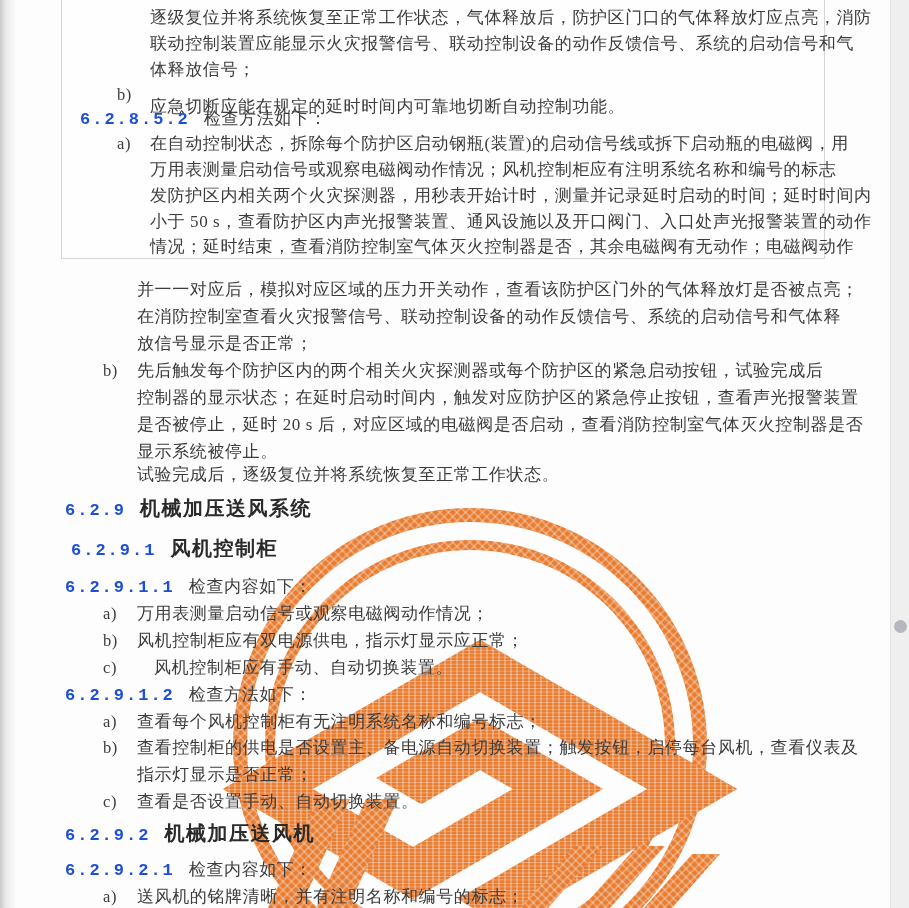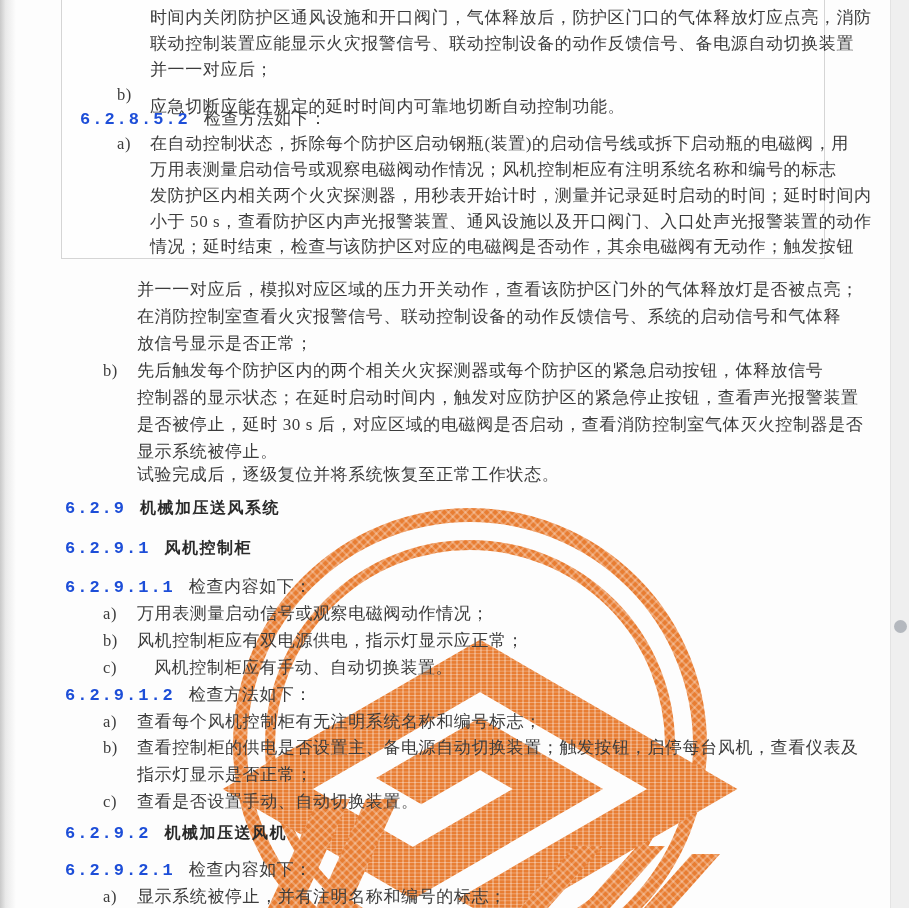--- a/index.html
+++ b/index.html
@@ -17,21 +17,21 @@
   .scroll-dot{position:absolute;left:894px;top:620px;width:13px;height:13px;border-radius:50%;z-index:5;}
 
   
   .page-box{position:absolute;left:61px;top:-4px;width:762px;height:262px;
     border-left:1px solid #d5d5d5;border-right:1px solid #d5d5d5;border-bottom:1px solid #d5d5d5;
     background:#fefefe;z-index:1;}
 
   .txt{position:absolute;white-space:nowrap;font-size:17px;line-height:22px;letter-spacing:0.6px;z-index:3;}
   .marker{font-size:16.5px;}
   .num{font-family:Liberation Mono, monospace;font-weight:bold;letter-spacing:2px;color:#1d4ed8;}
-  .htitle{font-family:"Liberation Sans","DejaVu Sans",sans-serif;font-weight:bold;font-size:16px;letter-spacing:1.5px;color:#2a2a2a;margin-left:14px;}
+  .htitle{font-family:"Liberation Sans","DejaVu Sans",sans-serif;font-weight:bold;font-size:20px;letter-spacing:1.5px;color:#2a2a2a;margin-left:14px;}
   .ctext{margin-left:14px;}
 
   .watermark{position:absolute;left:160px;top:494px;z-index:2;opacity:0.96;}
 </style>
 </head>
 <body>
 
 <div class="left-shadow"></div>
 <div class="right-strip"></div>
 <div class="scroll-dot" style="background:#b4b8be"></div>
@@ -55,55 +55,55 @@
   <polygon points="158,305 190,305 140,414 108,414" fill="url(#wmhatch)"></polygon>
   <polygon points="206,305 238,305 188,414 156,414" fill="url(#wmhatch)"></polygon>
 
   <polygon points="360,414 388,414 443,352 415,352" fill="url(#wmhatch)"></polygon>
   <polygon points="422,414 450,414 505,352 477,352" fill="url(#wmhatch)"></polygon>
   <polygon points="484,414 512,414 560,360 532,360" fill="url(#wmhatch)"></polygon>
 </svg>
 
 <div class="page-box"></div>
 
-<div class="txt" style="left:150px;top:7px">时间内关闭防护区通风设施和开口阀门，气体释放后，防护区门口的气体释放灯应点亮，消防</div>
-<div class="txt" style="left:150px;top:33px">联动控制装置应能显示火灾报警信号、联动控制设备的动作反馈信号、备电源自动切换装置</div>
-<div class="txt" style="left:150px;top:59px">并一一对应后；</div>
+<div class="txt" style="left:150px;top:7px">逐级复位并将系统恢复至正常工作状态，气体释放后，防护区门口的气体释放灯应点亮，消防</div>
+<div class="txt" style="left:150px;top:33px">联动控制装置应能显示火灾报警信号、联动控制设备的动作反馈信号、系统的启动信号和气</div>
+<div class="txt" style="left:150px;top:59px">体释放信号；</div>
 
 <div class="txt marker" style="left:117px;top:84px">b)</div>
 <div class="txt" style="left:150px;top:96px">应急切断应能在规定的延时时间内可靠地切断自动控制功能。</div>
 
 <div class="txt" style="left:80px;top:108px">
   <span class="num">6.2.8.5.2</span><span class="ctext">检查方法如下：</span>
 </div>
 
 <div class="txt marker" style="left:117px;top:133px">a)</div>
 <div class="txt" style="left:150px;top:133px">在自动控制状态，拆除每个防护区启动钢瓶(装置)的启动信号线或拆下启动瓶的电磁阀，用</div>
 <div class="txt" style="left:150px;top:159px">万用表测量启动信号或观察电磁阀动作情况；风机控制柜应有注明系统名称和编号的标志</div>
 <div class="txt" style="left:150px;top:185px">发防护区内相关两个火灾探测器，用秒表开始计时，测量并记录延时启动的时间；延时时间内</div>
 <div class="txt" style="left:150px;top:211px">小于 50 s，查看防护区内声光报警装置、通风设施以及开口阀门、入口处声光报警装置的动作</div>
-<div class="txt" style="left:150px;top:236px">情况；延时结束，检查与该防护区对应的电磁阀是否动作，其余电磁阀有无动作；触发按钮</div>
+<div class="txt" style="left:150px;top:236px">情况；延时结束，查看消防控制室气体灭火控制器是否，其余电磁阀有无动作；电磁阀动作</div>
 
 <div class="txt" style="left:137px;top:279px">并一一对应后，模拟对应区域的压力开关动作，查看该防护区门外的气体释放灯是否被点亮；</div>
 <div class="txt" style="left:137px;top:306px">在消防控制室查看火灾报警信号、联动控制设备的动作反馈信号、系统的启动信号和气体释</div>
 <div class="txt" style="left:137px;top:333px">放信号显示是否正常；</div>
 
 <div class="txt marker" style="left:103px;top:360px">b)</div>
-<div class="txt" style="left:137px;top:360px">先后触发每个防护区内的两个相关火灾探测器或每个防护区的紧急启动按钮，体释放信号</div>
+<div class="txt" style="left:137px;top:360px">先后触发每个防护区内的两个相关火灾探测器或每个防护区的紧急启动按钮，试验完成后</div>
 <div class="txt" style="left:137px;top:387px">控制器的显示状态；在延时启动时间内，触发对应防护区的紧急停止按钮，查看声光报警装置</div>
-<div class="txt" style="left:137px;top:414px">是否被停止，延时 30 s 后，对应区域的电磁阀是否启动，查看消防控制室气体灭火控制器是否</div>
+<div class="txt" style="left:137px;top:414px">是否被停止，延时 20 s 后，对应区域的电磁阀是否启动，查看消防控制室气体灭火控制器是否</div>
 <div class="txt" style="left:137px;top:441px">显示系统被停止。</div>
 
 <div class="txt" style="left:137px;top:464px">试验完成后，逐级复位并将系统恢复至正常工作状态。</div>
 
 <div class="txt" style="left:65px;top:497px">
   <span class="num">6.2.9</span><span class="htitle">机械加压送风系统</span>
 </div>
 
-<div class="txt" style="left:65px;top:537px">
+<div class="txt" style="left:71px;top:537px">
   <span class="num">6.2.9.1</span><span class="htitle">风机控制柜</span>
 </div>
 
 <div class="txt" style="left:65px;top:576px">
   <span class="num">6.2.9.1.1</span><span class="ctext">检查内容如下：</span>
 </div>
 <div class="txt marker" style="left:103px;top:603px">a)</div>
 <div class="txt" style="left:137px;top:603px">万用表测量启动信号或观察电磁阀动作情况；</div>
 <div class="txt marker" style="left:103px;top:630px">b)</div>
 <div class="txt" style="left:137px;top:630px">风机控制柜应有双电源供电，指示灯显示应正常；</div>
@@ -122,13 +122,13 @@
 <div class="txt" style="left:137px;top:791px">查看是否设置手动、自动切换装置。</div>
 
 <div class="txt" style="left:65px;top:822px">
   <span class="num">6.2.9.2</span><span class="htitle">机械加压送风机</span>
 </div>
 
 <div class="txt" style="left:65px;top:859px">
   <span class="num">6.2.9.2.1</span><span class="ctext">检查内容如下：</span>
 </div>
 <div class="txt marker" style="left:103px;top:886px">a)</div>
-<div class="txt" style="left:137px;top:886px">显示系统被停止，并有注明名称和编号的标志；</div>
+<div class="txt" style="left:137px;top:886px">送风机的铭牌清晰，并有注明名称和编号的标志；</div>
 
 </body></html>

